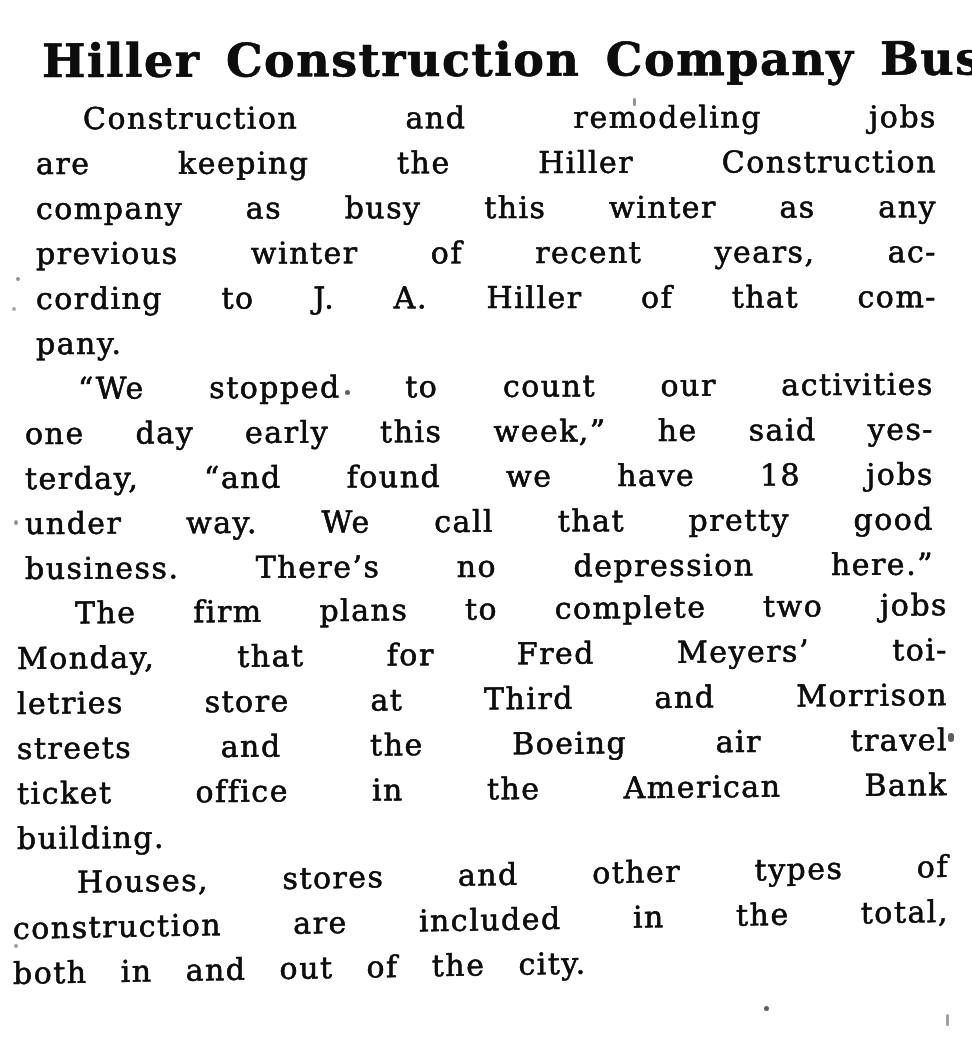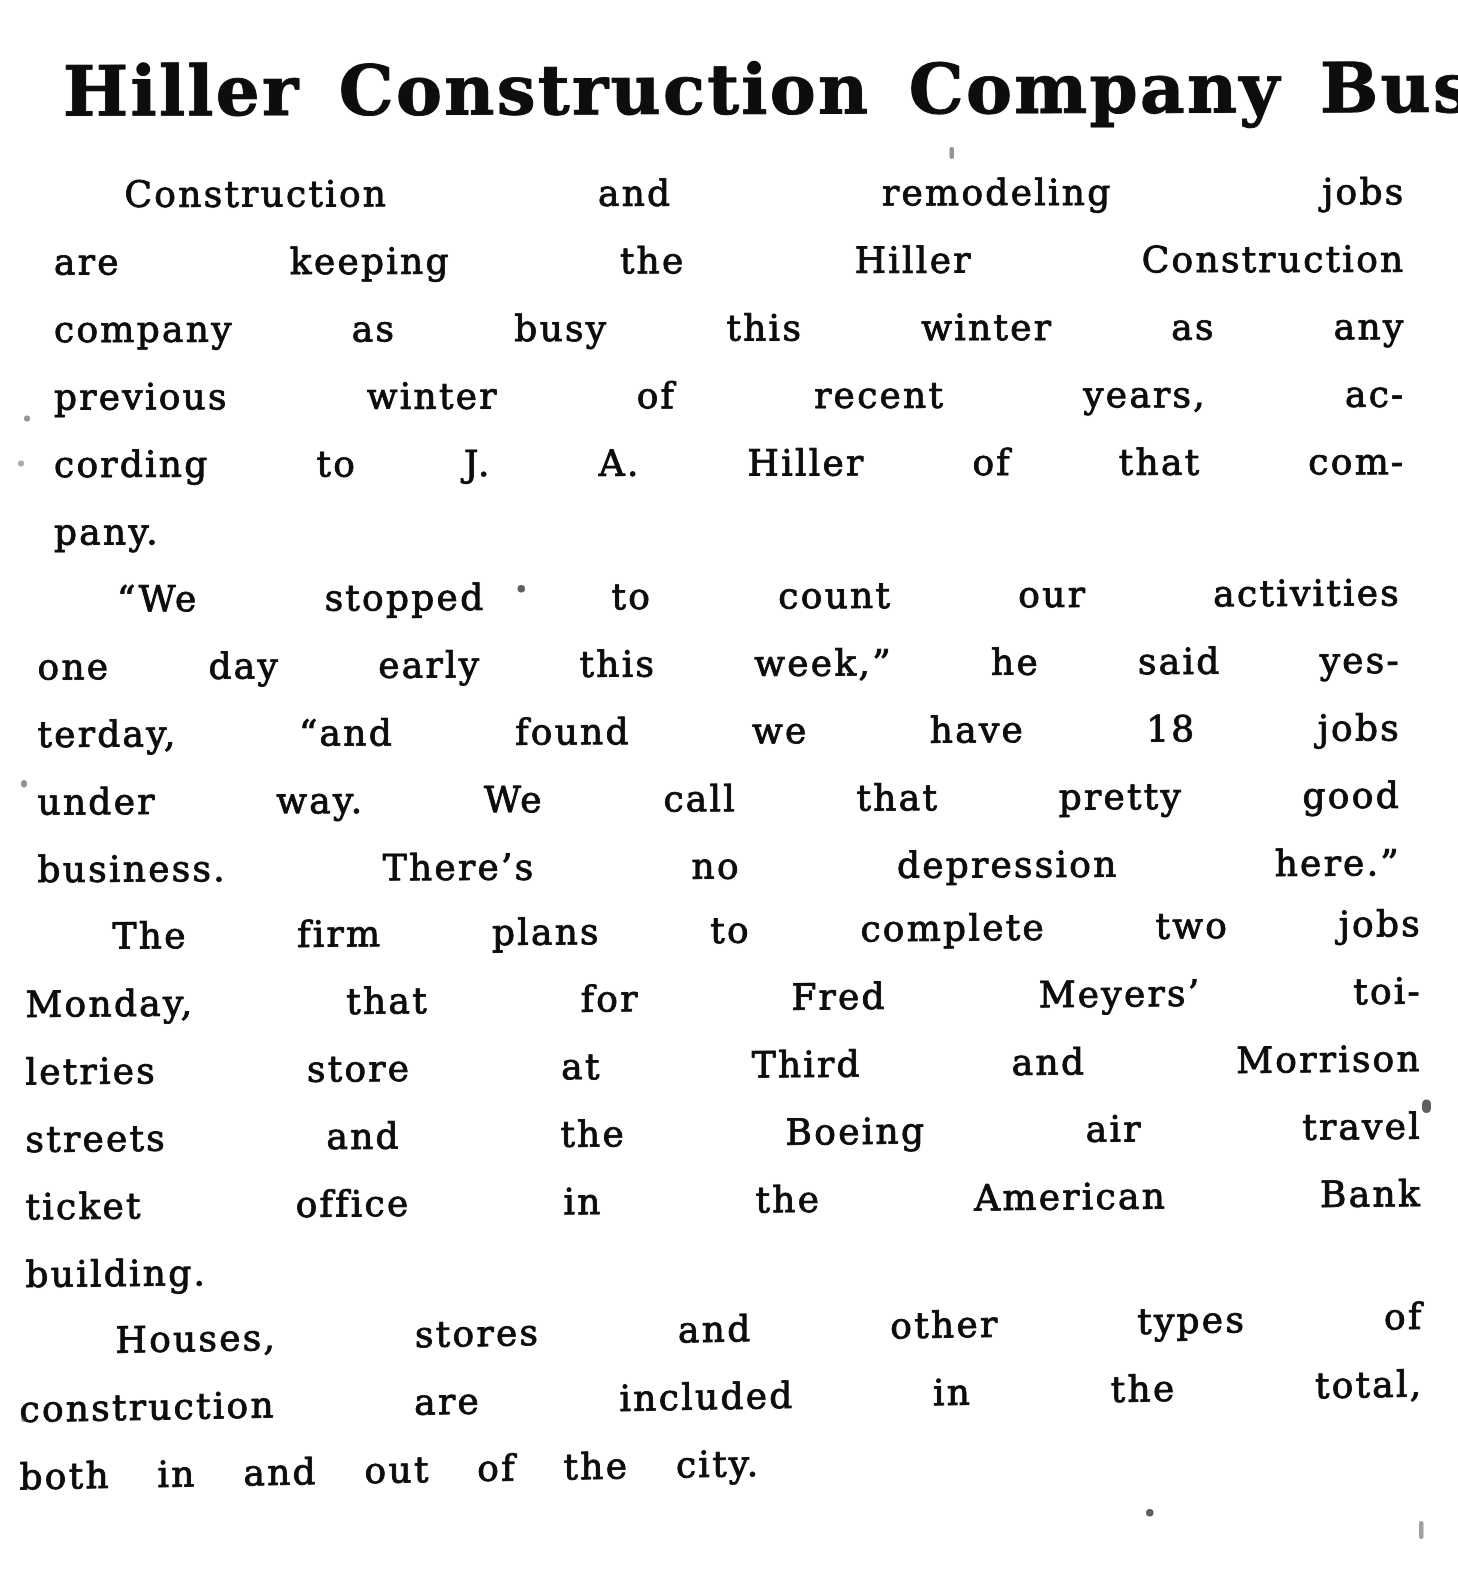--- a/index.html
+++ b/index.html
@@ -26,23 +26,23 @@
     letter-spacing: 1.5px;
     word-spacing: 8px;
     white-space: nowrap;
     transform: skewY(-0.15deg);
     transform-origin: 0 0;
     -webkit-text-stroke: 0.6px #0d0d0d;
     text-shadow: 0 0 0.6px rgba(10,10,10,0.85);
   }
   .body-text {
     position: absolute;
-    top: 108px;
+    top: 96px;
     left: 0;
-    font-size: 24px;
+    font-size: 30px;
     line-height: 45px;
     letter-spacing: 1.5px;
     -webkit-text-stroke: 0.55px #0d0d0d;
     text-shadow: 0 0 0.5px rgba(10,10,10,0.8);
   }
   .para { transform-origin: 0 0; }
   .line {
     text-align: justify;
     text-align-last: justify;
     height: 45px;

